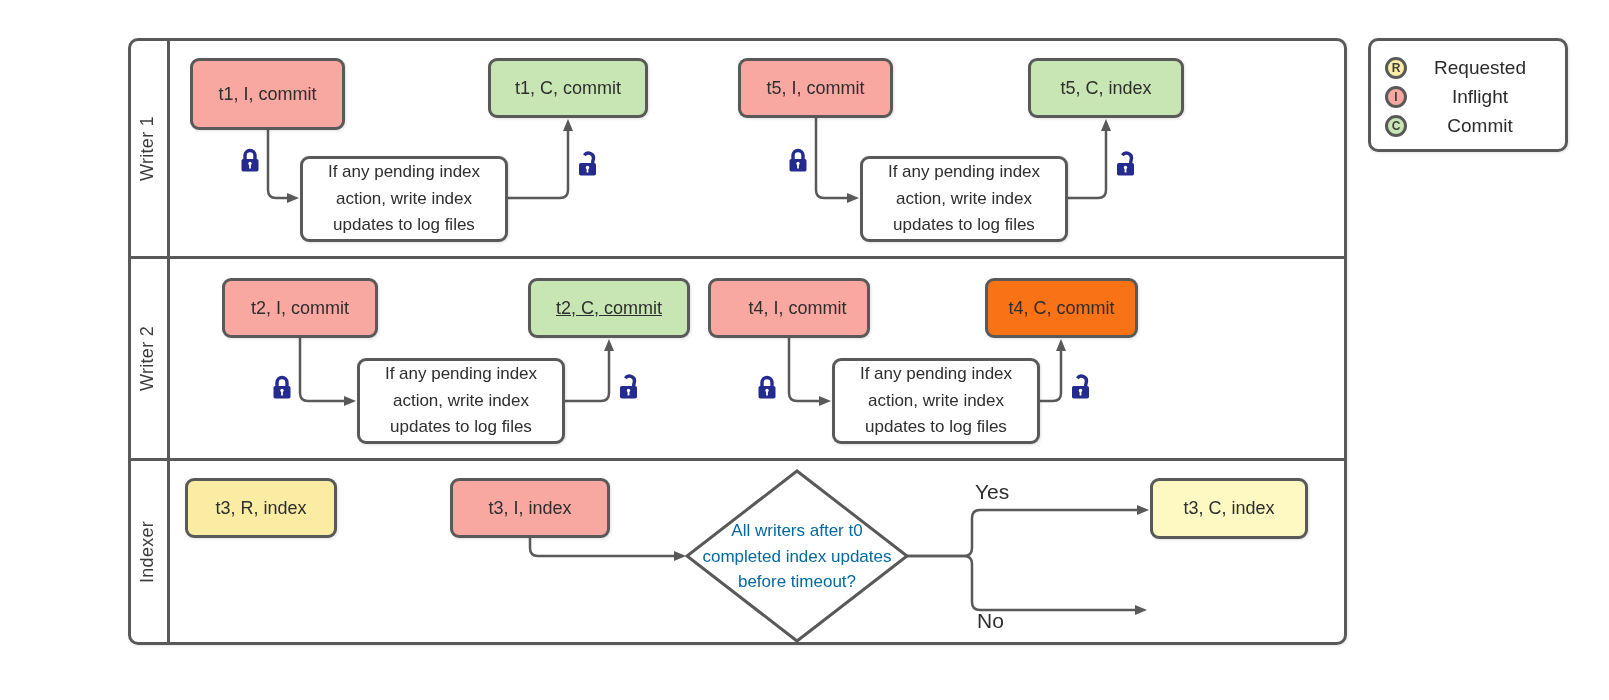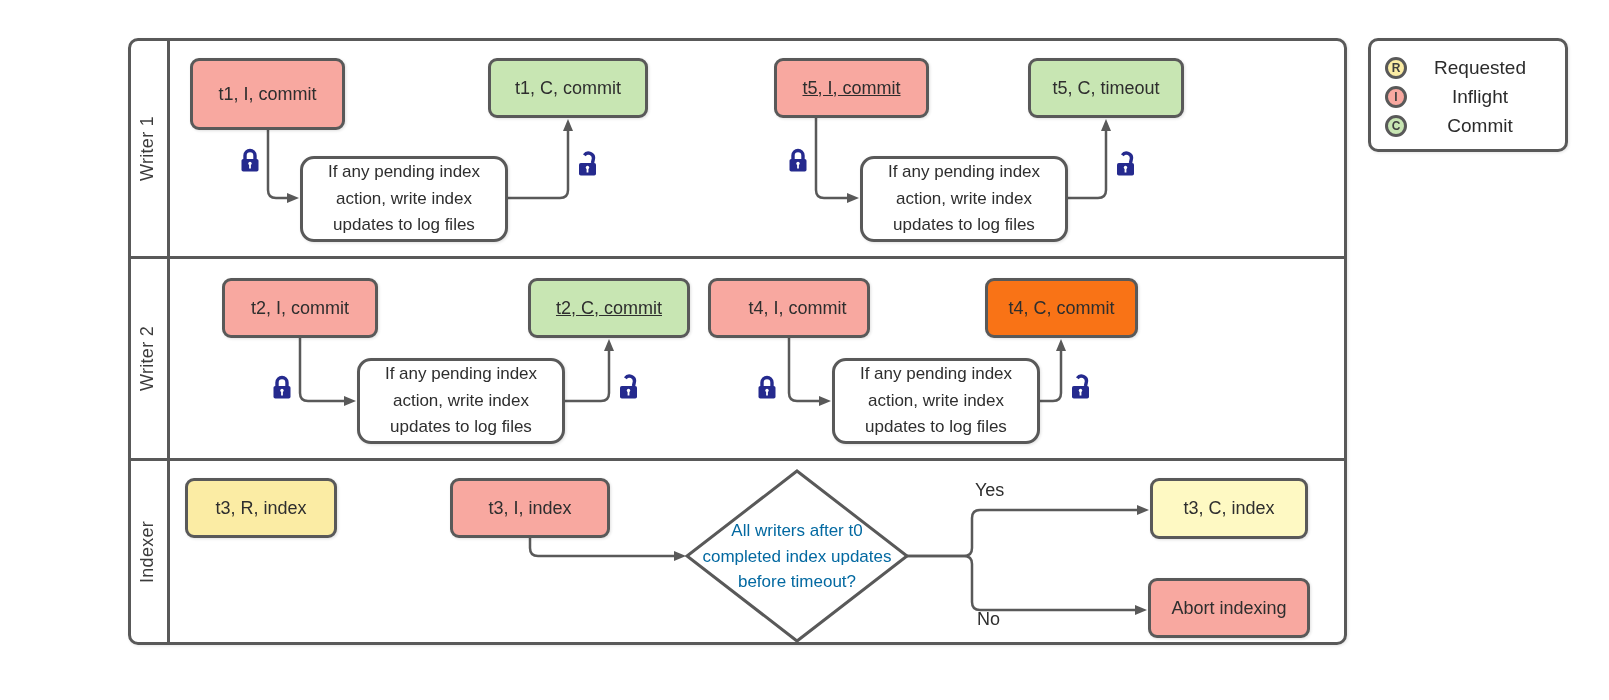--- a/index.html
+++ b/index.html
@@ -24,29 +24,29 @@
   .arrowhead { fill:var(--line); }
   .diamond-shape { fill:#ffffff; stroke:var(--line); stroke-width:3px; }
   .state-box {
     position:absolute; box-sizing:border-box; border:3px solid var(--line);
     border-radius:9px; display:flex; align-items:center; justify-content:center;
     font-size:18px; color:#2e2e2e; box-shadow:1px 1px 3px rgba(0,0,0,.12);
     text-align:center;
   }
   .process-box {
     position:absolute; box-sizing:border-box; border:3px solid var(--line);
-    border-radius:14px; background:#ffffff; display:flex; align-items:center;
+    border-radius:9px; background:#ffffff; display:flex; align-items:center;
     justify-content:center; text-align:center; font-size:17px; line-height:1.55;
     color:#2e2e2e; padding:0 13px; box-shadow:1px 1px 3px rgba(0,0,0,.12);
   }
   .diamond-text {
     position:absolute; text-align:center; font-size:17px; line-height:1.5;
     color:#0369a1;
   }
-  .branch-label { position:absolute; font-size:18px; color:#2e2e2e; }
+  .branch-label { position:absolute; font-size:21px; color:#2e2e2e; }
   .legend {
     position:absolute; box-sizing:border-box; border:3px solid var(--line);
     border-radius:10px; background:#ffffff; padding:13px 12px 0 14px;
     box-shadow:1px 1px 3px rgba(0,0,0,.10);
   }
   .legend-row { display:flex; align-items:center; height:28px; margin-bottom:1px; }
   .legend-dot {
     width:22px; height:22px; border-radius:50%; border:3px solid var(--line);
     box-sizing:border-box; display:flex; align-items:center; justify-content:center;
     font-size:12px; font-weight:bold; color:#3f3f3f; flex:0 0 auto;
@@ -108,38 +108,37 @@
     <use href="#lock-open" x="1110" y="150" width="28" height="28"></use>
     <use href="#lock-closed" x="270" y="373" width="24" height="28"></use>
     <use href="#lock-open" x="613" y="373" width="28" height="28"></use>
     <use href="#lock-closed" x="755" y="373" width="24" height="28"></use>
     <use href="#lock-open" x="1065" y="373" width="28" height="28"></use>
   </svg>
 
   <div class="state-box" style="left: 190px; top: 58px; width: 155px; height: 72px; background: rgb(248, 168, 160);">t1, I, commit</div>
   <div class="state-box" style="left: 488px; top: 58px; width: 160px; height: 60px; background: rgb(200, 230, 179);">t1, C, commit</div>
   <div class="process-box" style="left:300px; top:156px; width:208px; height:86px;">If any pending index action, write index updates to log files</div>
-  <div class="state-box" style="left: 774px; top: 58px; width: 155px; height: 60px; background: rgb(248, 168, 160); text-decoration: underline;">t5, I, commit</div>
-  <div class="state-box" style="left: 1028px; top: 58px; width: 156px; height: 60px; background: rgb(200, 230, 179);">t5, C, timeout</div>
+  <div class="state-box" style="left: 738px; top: 58px; width: 155px; height: 60px; background: rgb(248, 168, 160);">t5, I, commit</div>
+  <div class="state-box" style="left: 1028px; top: 58px; width: 156px; height: 60px; background: rgb(200, 230, 179);">t5, C, index</div>
   <div class="process-box" style="left:860px; top:156px; width:208px; height:86px;">If any pending index action, write index updates to log files</div>
 
   <div class="state-box" style="left: 222px; top: 278px; width: 156px; height: 60px; background: rgb(248, 168, 160);">t2, I, commit</div>
   <div class="state-box" style="left: 528px; top: 278px; width: 162px; height: 60px; background: rgb(200, 230, 179); text-decoration: underline;">t2, C, commit</div>
   <div class="process-box" style="left:357px; top:358px; width:208px; height:86px;">If any pending index action, write index updates to log files</div>
   <div class="state-box" style="left: 708px; top: 278px; width: 162px; height: 60px; background: rgb(248, 168, 160); padding-left: 17px;">t4, I, commit</div>
   <div class="state-box" style="left: 985px; top: 278px; width: 153px; height: 60px; background: #f97316;">t4, C, commit</div>
   <div class="process-box" style="left:832px; top:358px; width:208px; height:86px;">If any pending index action, write index updates to log files</div>
 
   <div class="state-box" style="left: 185px; top: 478px; width: 152px; height: 60px; background: rgb(251, 236, 164);">t3, R, index</div>
   <div class="state-box" style="left: 450px; top: 478px; width: 160px; height: 60px; background: rgb(248, 168, 160);">t3, I, index</div>
   <div class="diamond-text" style="left:699px; top:518px; width:196px;">All writers after t0 completed index updates before timeout?</div>
   <div class="branch-label" style="left:975px; top:480px;">Yes</div>
   <div class="branch-label" style="left:977px; top:609px;">No</div>
   <div class="state-box" style="left: 1150px; top: 478px; width: 158px; height: 61px; background: #fef9c3;">t3, C, index</div>
-  <div class="state-box" style="left: 1148px; top: 578px; width: 162px; height: 60px; background: rgb(248, 168, 160);">Abort indexing</div>
 
   <div class="legend" style="left:1368px; top:38px; width:200px; height:114px;">
     <div class="legend-row">
       <div class="legend-dot" style="background: rgb(251, 236, 164);">R</div>
       <div class="legend-text">Requested</div>
     </div>
     <div class="legend-row">
       <div class="legend-dot" style="background: rgb(248, 168, 160);">I</div>
       <div class="legend-text">Inflight</div>
     </div>

